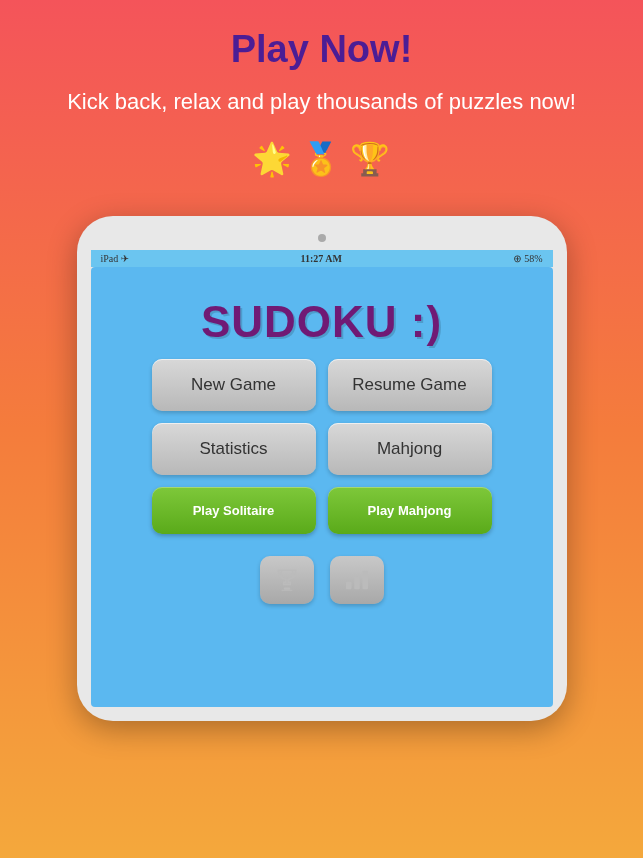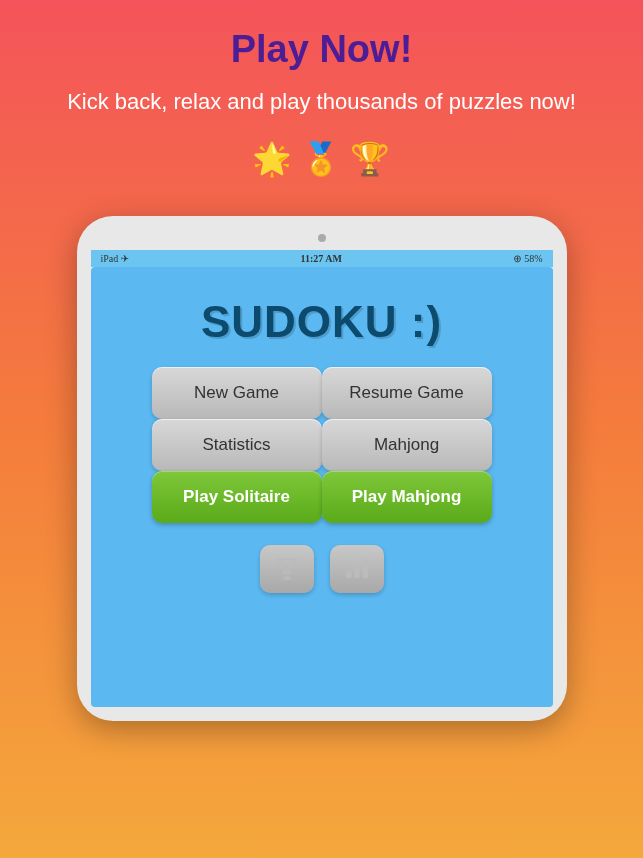--- a/index.html
+++ b/index.html
@@ -92,29 +92,30 @@
       padding: 30px 20px 20px;
       display: flex;
       flex-direction: column;
       align-items: center;
       min-height: 440px;
     }
 
     .sudoku-title {
       font-size: 44px;
       font-weight: 900;
-      color: #0c4a6e;
+      color: #701a75;
       text-shadow: 2px 2px 0px rgba(0,0,0,0.15);
-      margin-bottom: 20px;
+      margin-bottom: 12px;
       letter-spacing: 1px;
     }
 
     .buttons-grid {
       display: grid;
       grid-template-columns: 1fr 1fr;
+      gap: 12px;
       width: 340px;
       margin-bottom: 12px;
     }
 
     .btn-gray {
       background: linear-gradient(to bottom, #d8d8d8, #b8b8b8);
       border: none;
       border-radius: 10px;
       padding: 16px 10px;
       font-size: 17px;
@@ -123,21 +124,21 @@
       cursor: pointer;
       box-shadow: 0 2px 4px rgba(0,0,0,0.2), inset 0 1px 0 rgba(255,255,255,0.6);
       text-align: center;
     }
 
     .btn-green {
       background: linear-gradient(to bottom, #7ec83a, #5aaa1a);
       border: none;
       border-radius: 10px;
       padding: 16px 2px;
-      font-size: 17px;
+      font-size: 13px;
       font-weight: 600;
       color: white;
       cursor: pointer;
       box-shadow: 0 2px 4px rgba(0,0,0,0.25), inset 0 1px 0 rgba(255,255,255,0.3);
       text-align: center;
     }
 
     .bottom-icons {
       display: flex;
       gap: 16px;

